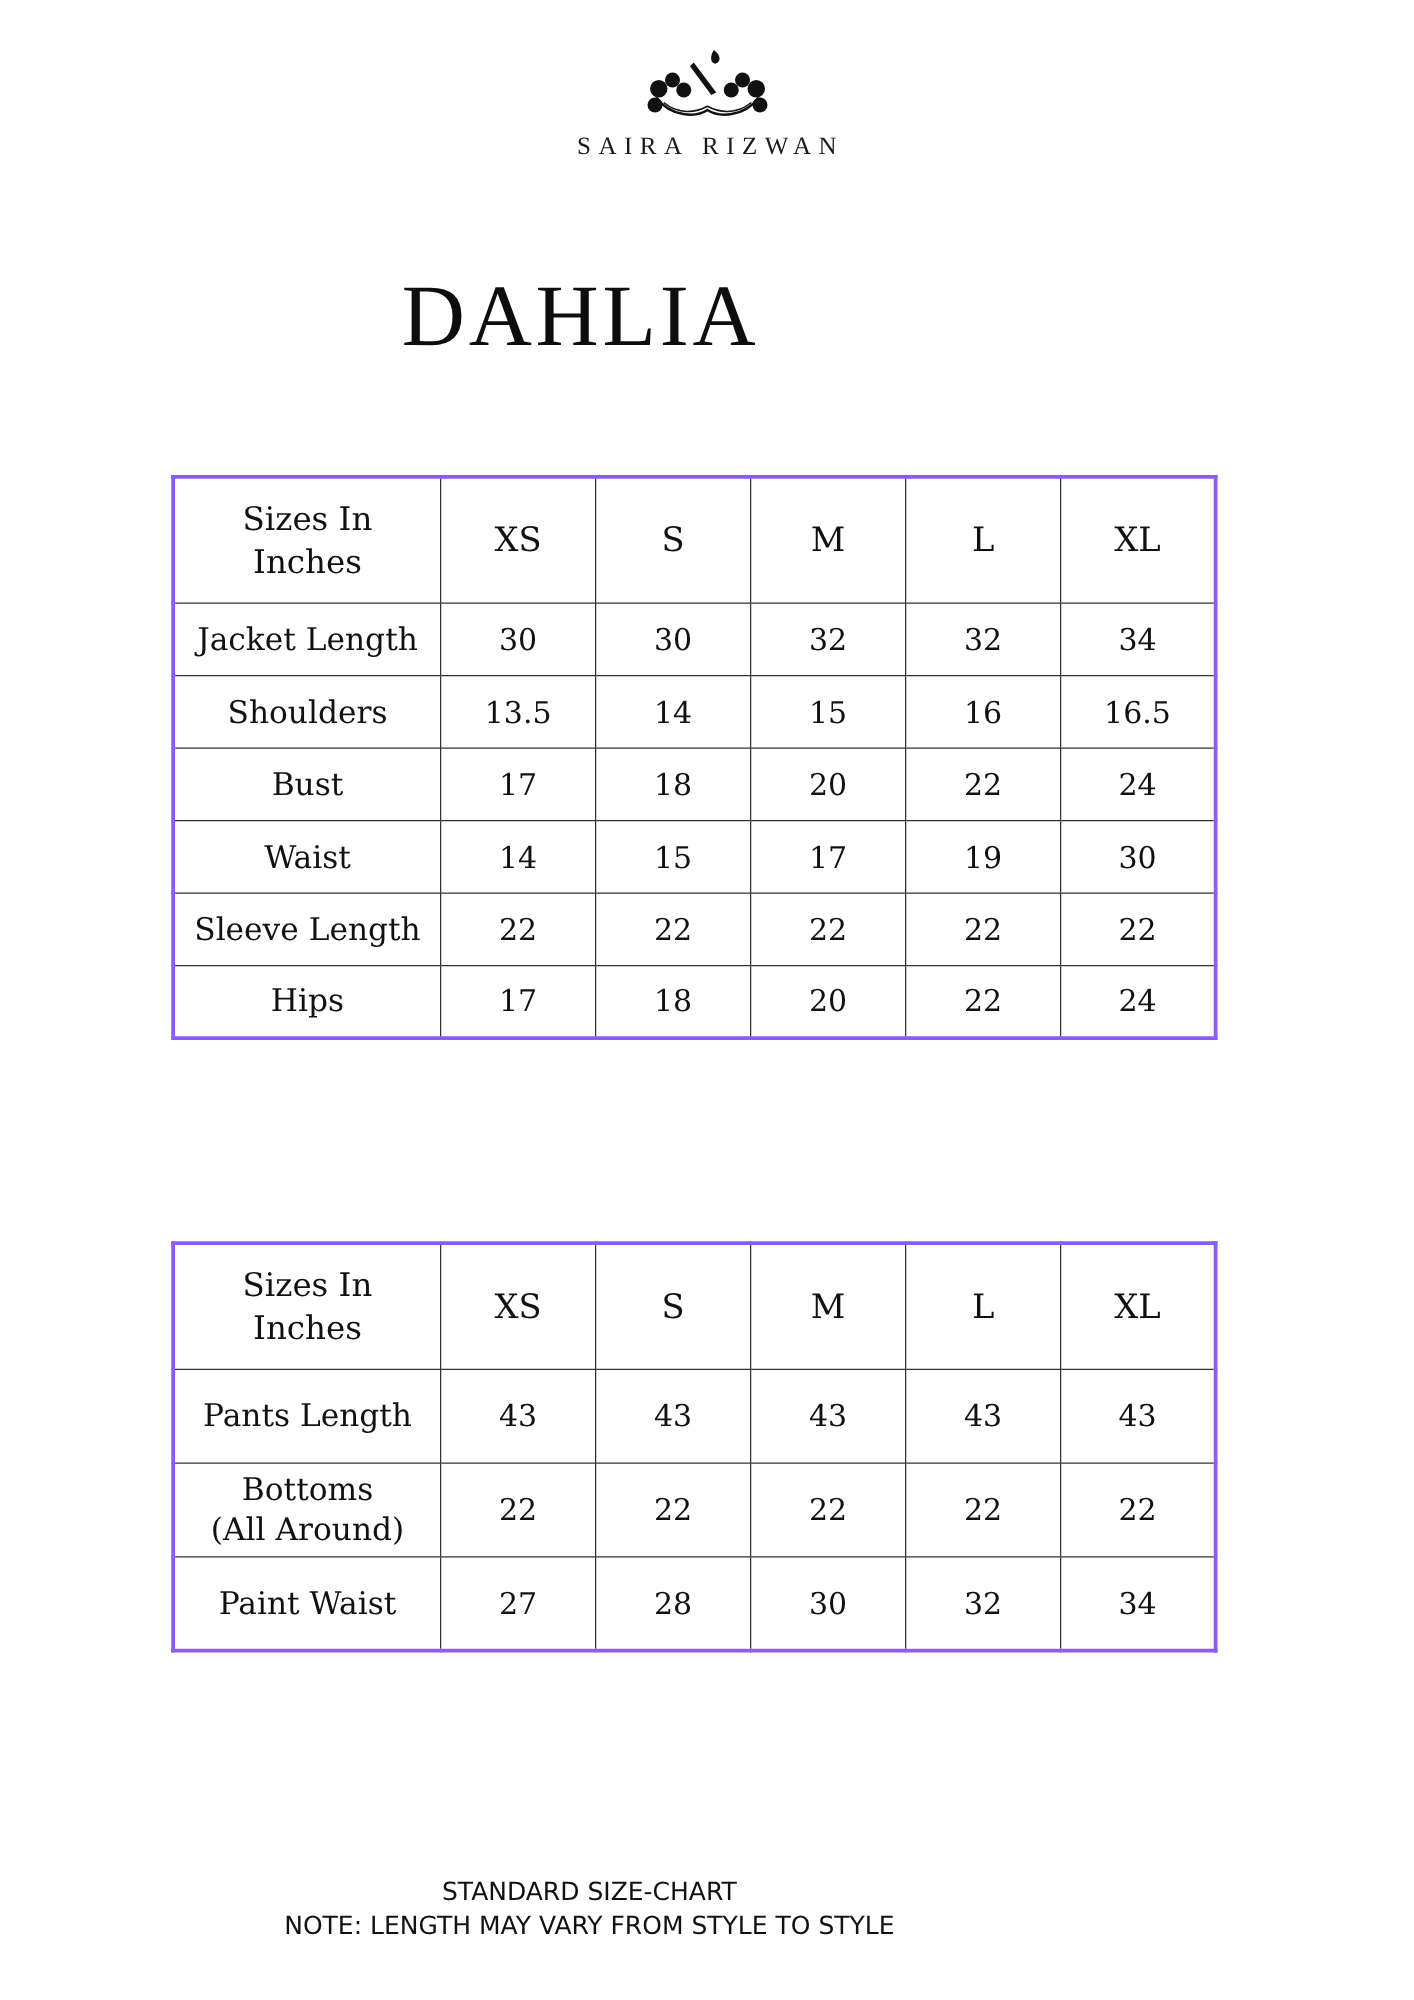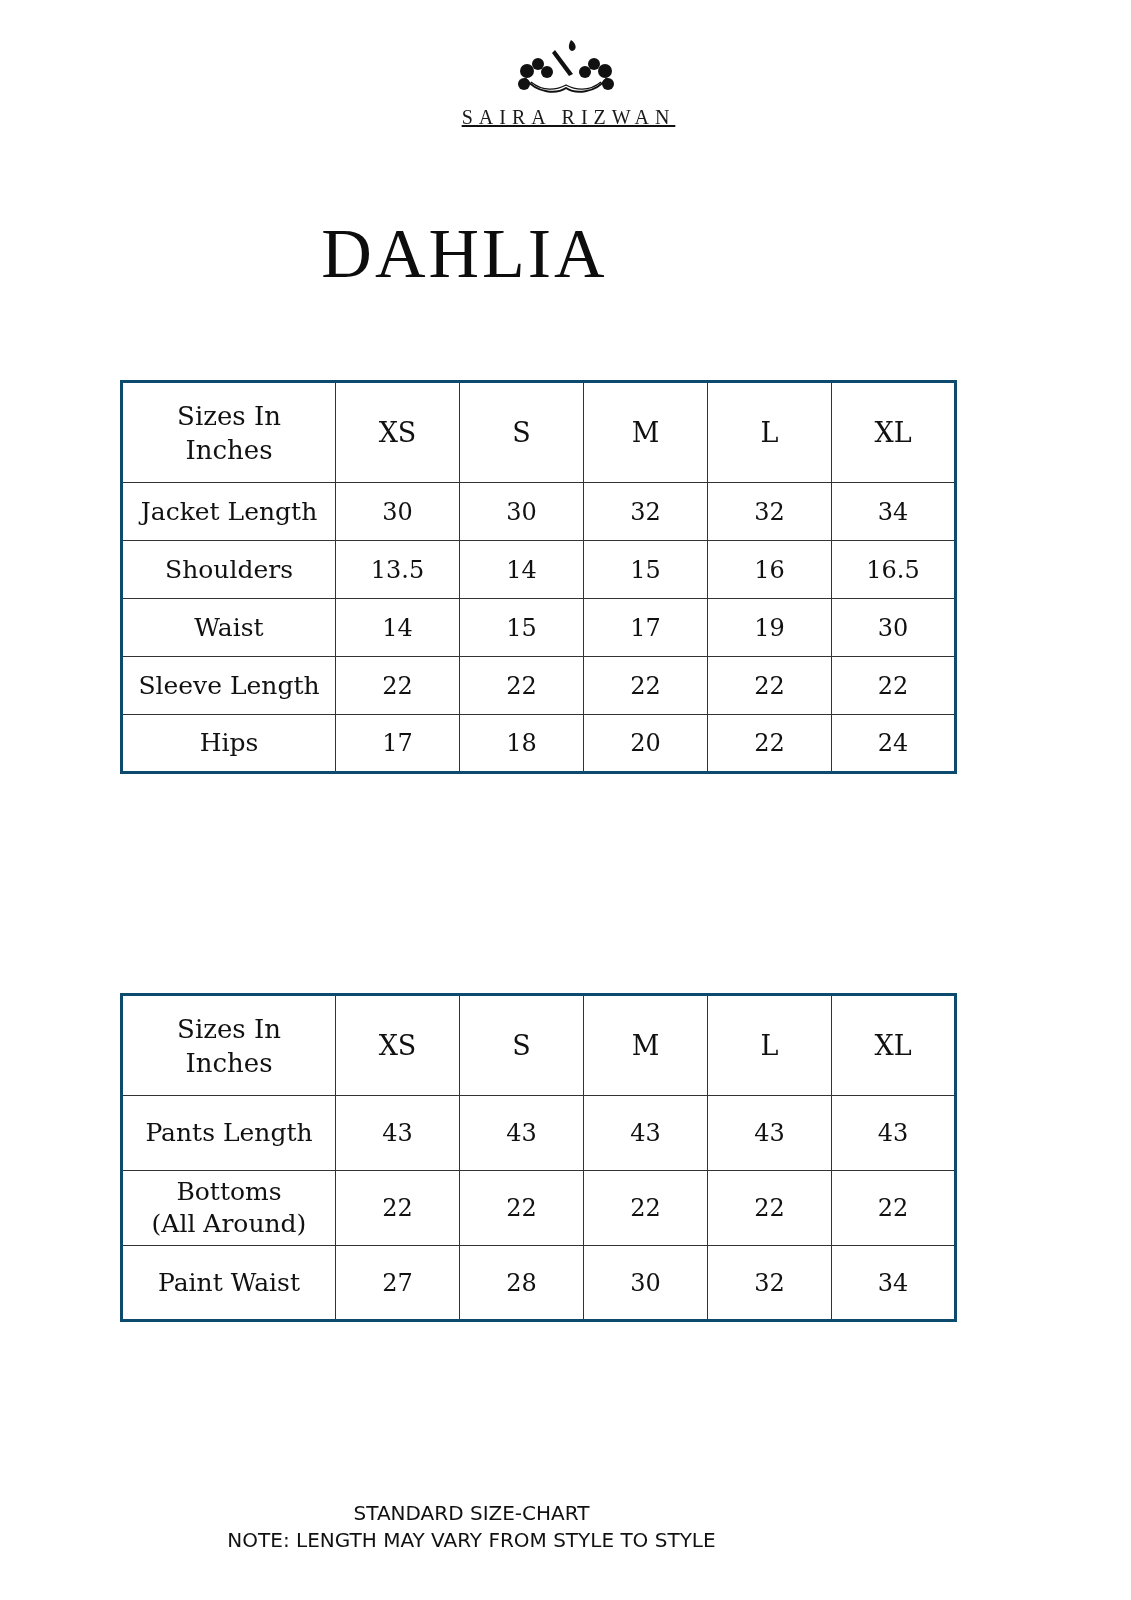--- a/index.html
+++ b/index.html
@@ -14,21 +14,20 @@
       overflow: hidden;
       color: #111111;
       font-family: "DejaVu Serif", "Liberation Serif", serif;
     }
     .logo {
       position: absolute;
       left: 0;
       top: 38px;
       width: 1131px;
       text-align: center;
-      text-decoration: underline;
     }
     .logo-mark {
       display: block;
       margin: 0 auto;
       width: 110px;
       height: 62px;
     }
     .brand-name {
       display: block;
       margin-top: 6px;
@@ -45,24 +44,24 @@
       width: 929px;
       text-align: center;
       font-family: "Liberation Serif", serif;
       font-size: 70px;
       letter-spacing: 3px;
       color: #0d0d0d;
       line-height: 80px;
     }
     table.size-table {
       position: absolute;
-      left: 120px;
+      left: 137px;
       width: 836px;
       border-collapse: collapse;
-      border: 3px solid #0c4a6e;
+      border: 3px solid #8b5cf6;
       table-layout: fixed;
       padding-left: 29px;
     }
     table.size-table td, table.size-table th {
       border: 1.5px solid #333;
       text-align: center;
       vertical-align: middle;
       font-family: "DejaVu Serif", serif;
       font-weight: normal;
       color: #111;
@@ -161,20 +160,28 @@
   </tr>
   <tr class="row">
     <td class="label">Shoulders</td>
     <td class="val">13.5</td>
     <td class="val">14</td>
     <td class="val">15</td>
     <td class="val">16</td>
     <td class="val">16.5</td>
   </tr>
   <tr class="row">
+    <td class="label">Bust</td>
+    <td class="val">17</td>
+    <td class="val">18</td>
+    <td class="val">20</td>
+    <td class="val">22</td>
+    <td class="val">24</td>
+  </tr>
+  <tr class="row">
     <td class="label">Waist</td>
     <td class="val">14</td>
     <td class="val">15</td>
     <td class="val">17</td>
     <td class="val">19</td>
     <td class="val">30</td>
   </tr>
   <tr class="row">
     <td class="label">Sleeve Length</td>
     <td class="val">22</td>

